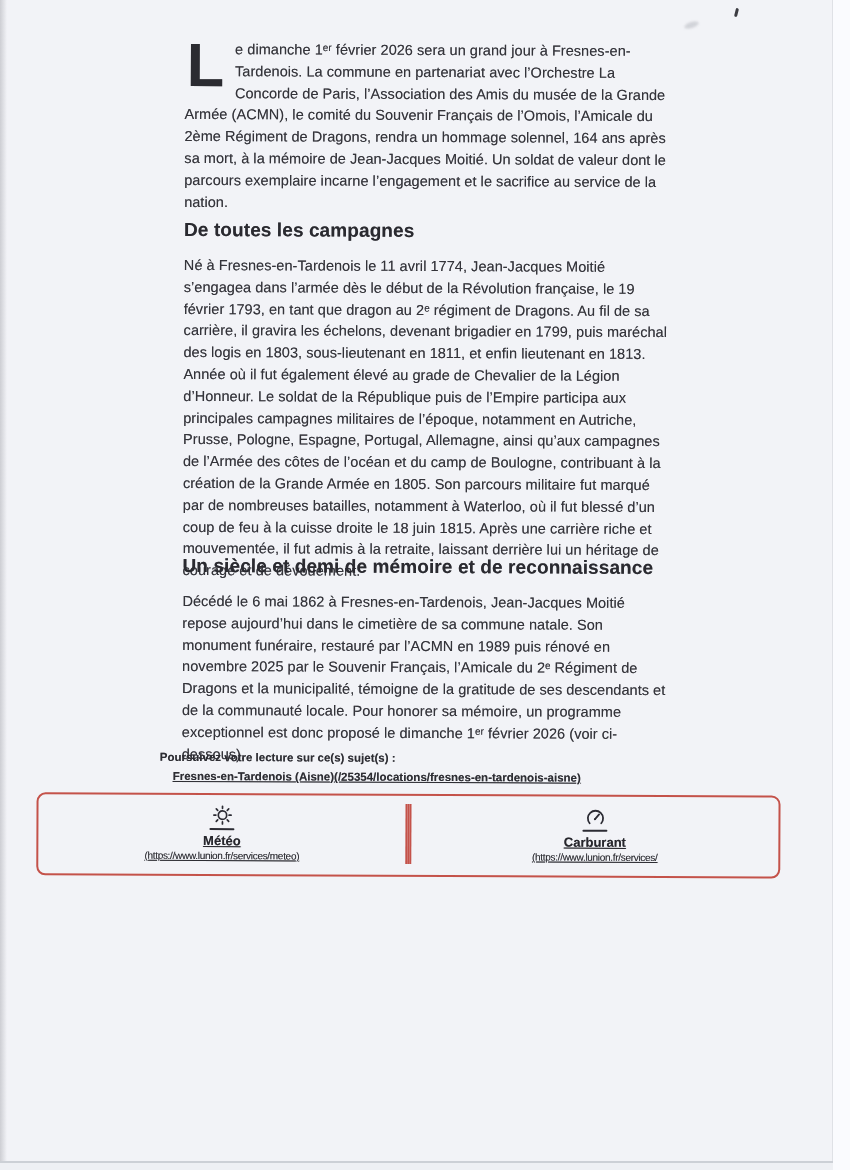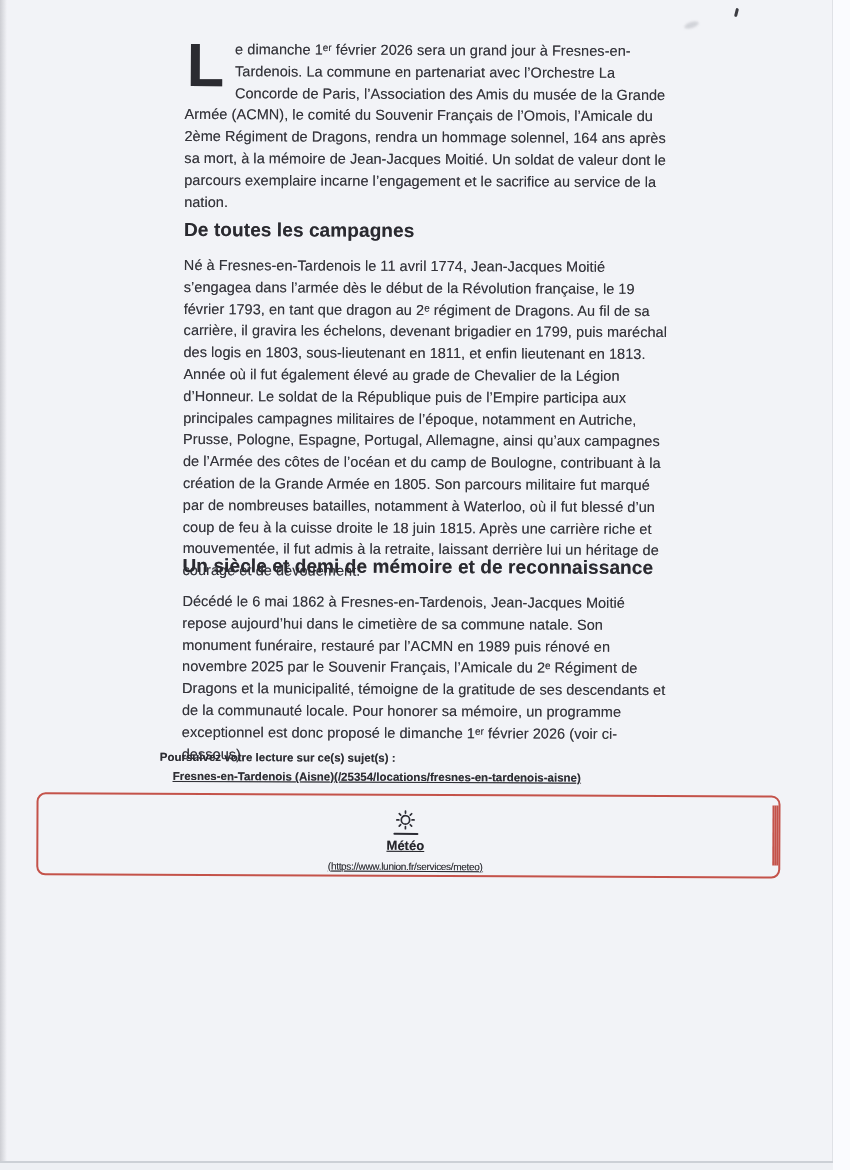--- a/index.html
+++ b/index.html
@@ -37,29 +37,29 @@
     text-shadow:0 0 .5px rgba(40,40,46,.5);}
   .related-link{display:inline-block;margin:7px 0 0 13px;font-size:11.5px;font-weight:600;
     color:#2d2d33;text-decoration:underline;cursor:pointer;
     text-shadow:0 0 .5px rgba(40,40,46,.5);}
 
   
   .services{position:absolute;left:38px;top:794px;width:740px;height:79px;
     border:2px solid #c4524a;border-radius:9px;display:flex;align-items:stretch;
     background:rgba(255,255,255,.0);}
   .svc-cell{flex:1 1 0;display:flex;flex-direction:column;align-items:center;
-    justify-content:center;padding-top:8px;min-width:0;cursor:pointer;}
+    justify-content:flex-start;padding-top:8px;min-width:0;cursor:pointer;}
   .svc-sep{width:2px;background:#c4524a;margin:8px 0 11px 0;flex:0 0 auto;}
   .svc-icon{height:24px;display:flex;align-items:center;justify-content:center;}
   .svc-icon svg{display:block;}
   .icon-underline{width:25px;height:2px;background:#2c2c34;border-radius:1px;margin-top:1px;}
   .svc-label{font-size:13px;font-weight:700;color:#26262c;text-decoration:underline;
     margin-top:3px;text-shadow:0 0 .5px rgba(40,40,46,.5);}
   .svc-url{font-size:10px;letter-spacing:-.3px;font-weight:500;color:#2d2d33;
-    text-decoration:underline;white-space:nowrap;margin-top:8px;
+    text-decoration:underline;white-space:nowrap;margin-top:2px;
     text-shadow:0 0 .4px rgba(40,40,46,.45);}
 </style>
 </head>
 <body>
 
 <div class="sheet">
 
   <div class="edge-left"></div>
   <div class="edge-right"></div>
   <div class="edge-bottom"></div>
@@ -116,16 +116,28 @@
       </div>
 
       <div class="svc-sep accent-fill" style="background: rgb(196, 82, 74);"></div>
 
 
       <div class="svc-sep accent-fill" style="background: rgb(196, 82, 74);"></div>
 
 
       <div class="svc-sep accent-fill" style="background: rgb(196, 82, 74);"></div>
 
+      <div class="svc-cell">
+        <span class="svc-icon">
+          <svg width="26" height="22" viewBox="0 0 26 22" fill="none" stroke="#2c2c34" stroke-width="1.8" stroke-linecap="round">
+            <path d="M7.2 17.5 A7.6 7.6 0 1 1 18.8 17.5"></path>
+            <line x1="12.6" y1="13.4" x2="16.6" y2="8.6"></line>
+            <circle cx="12.4" cy="13.6" r="1" fill="#2c2c34" stroke="none"></circle>
+          </svg>
+        </span>
+        <span class="icon-underline"></span>
+        <span class="svc-label">Carburant</span>
+        <span class="svc-url">(https://www.lunion.fr/services/</span>
+      </div>
 
     </div>
   </div>
 </div>
 
 </body></html>

